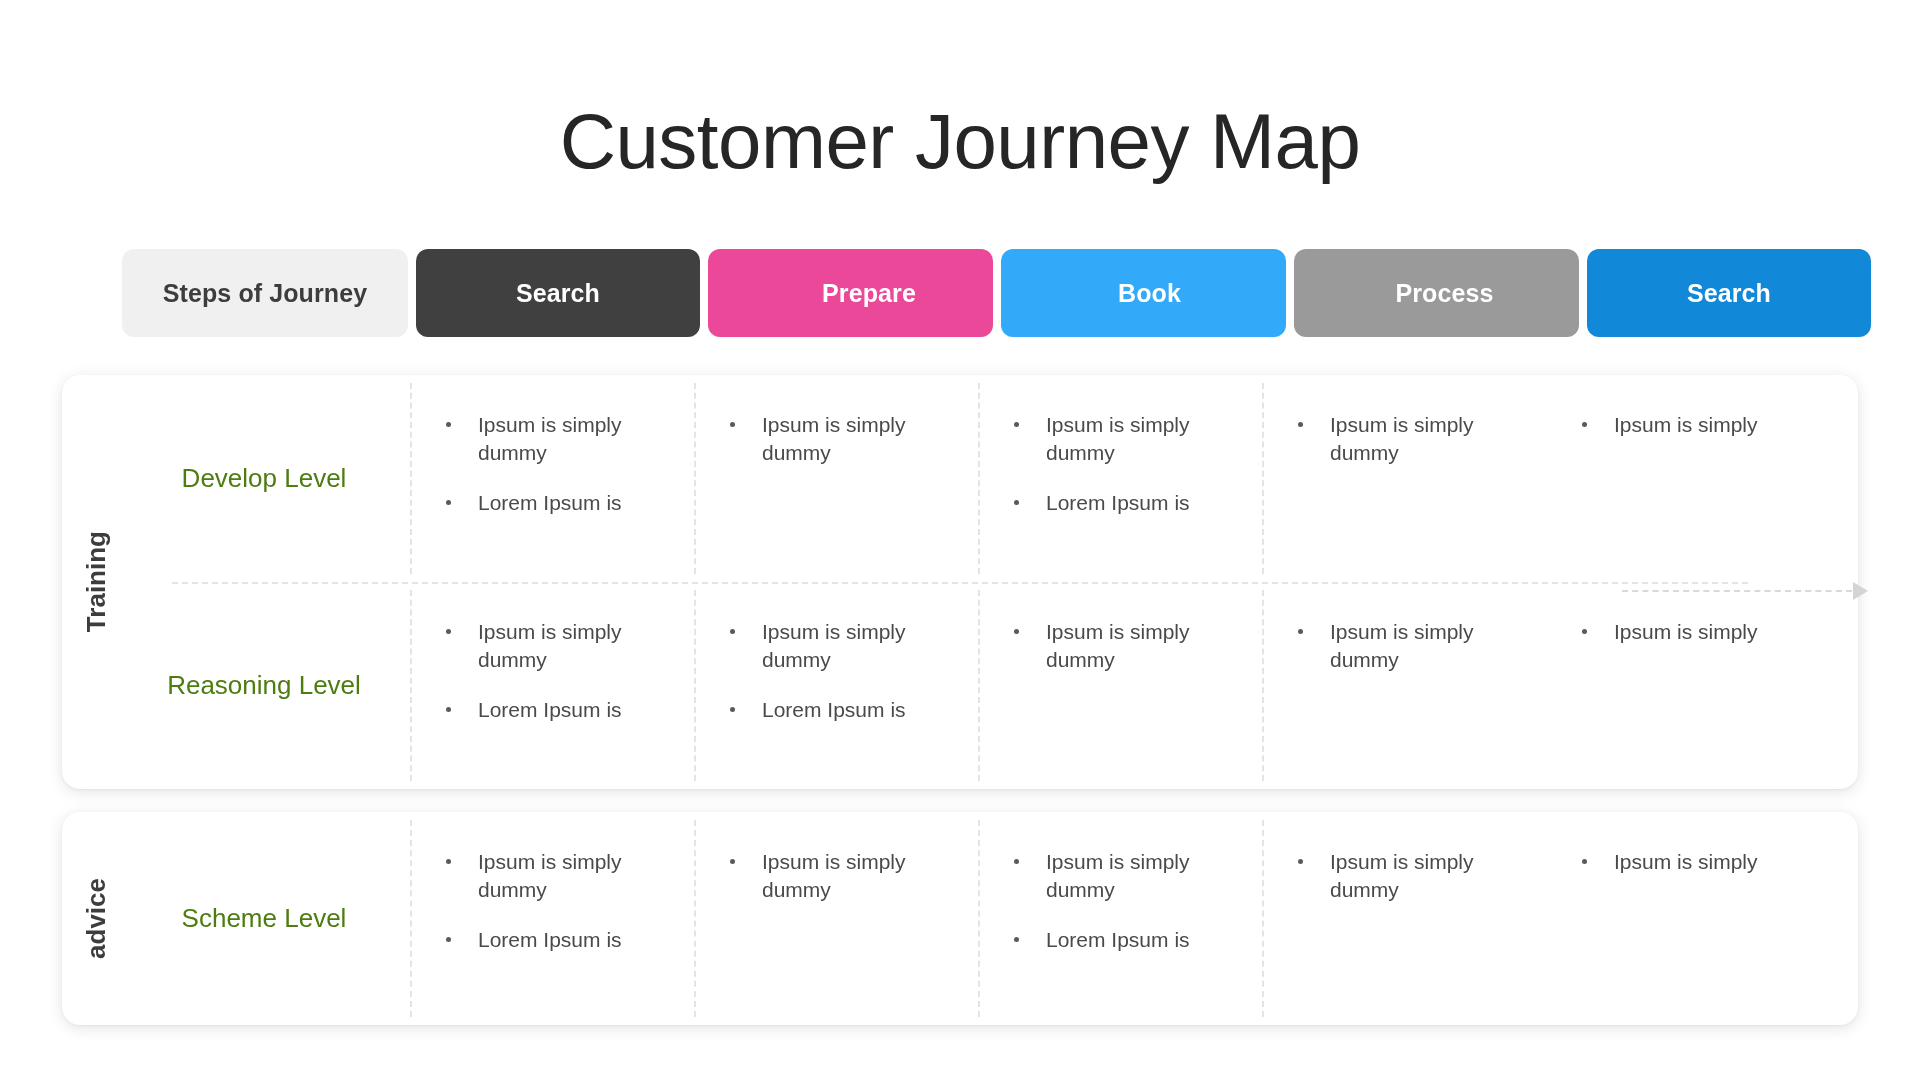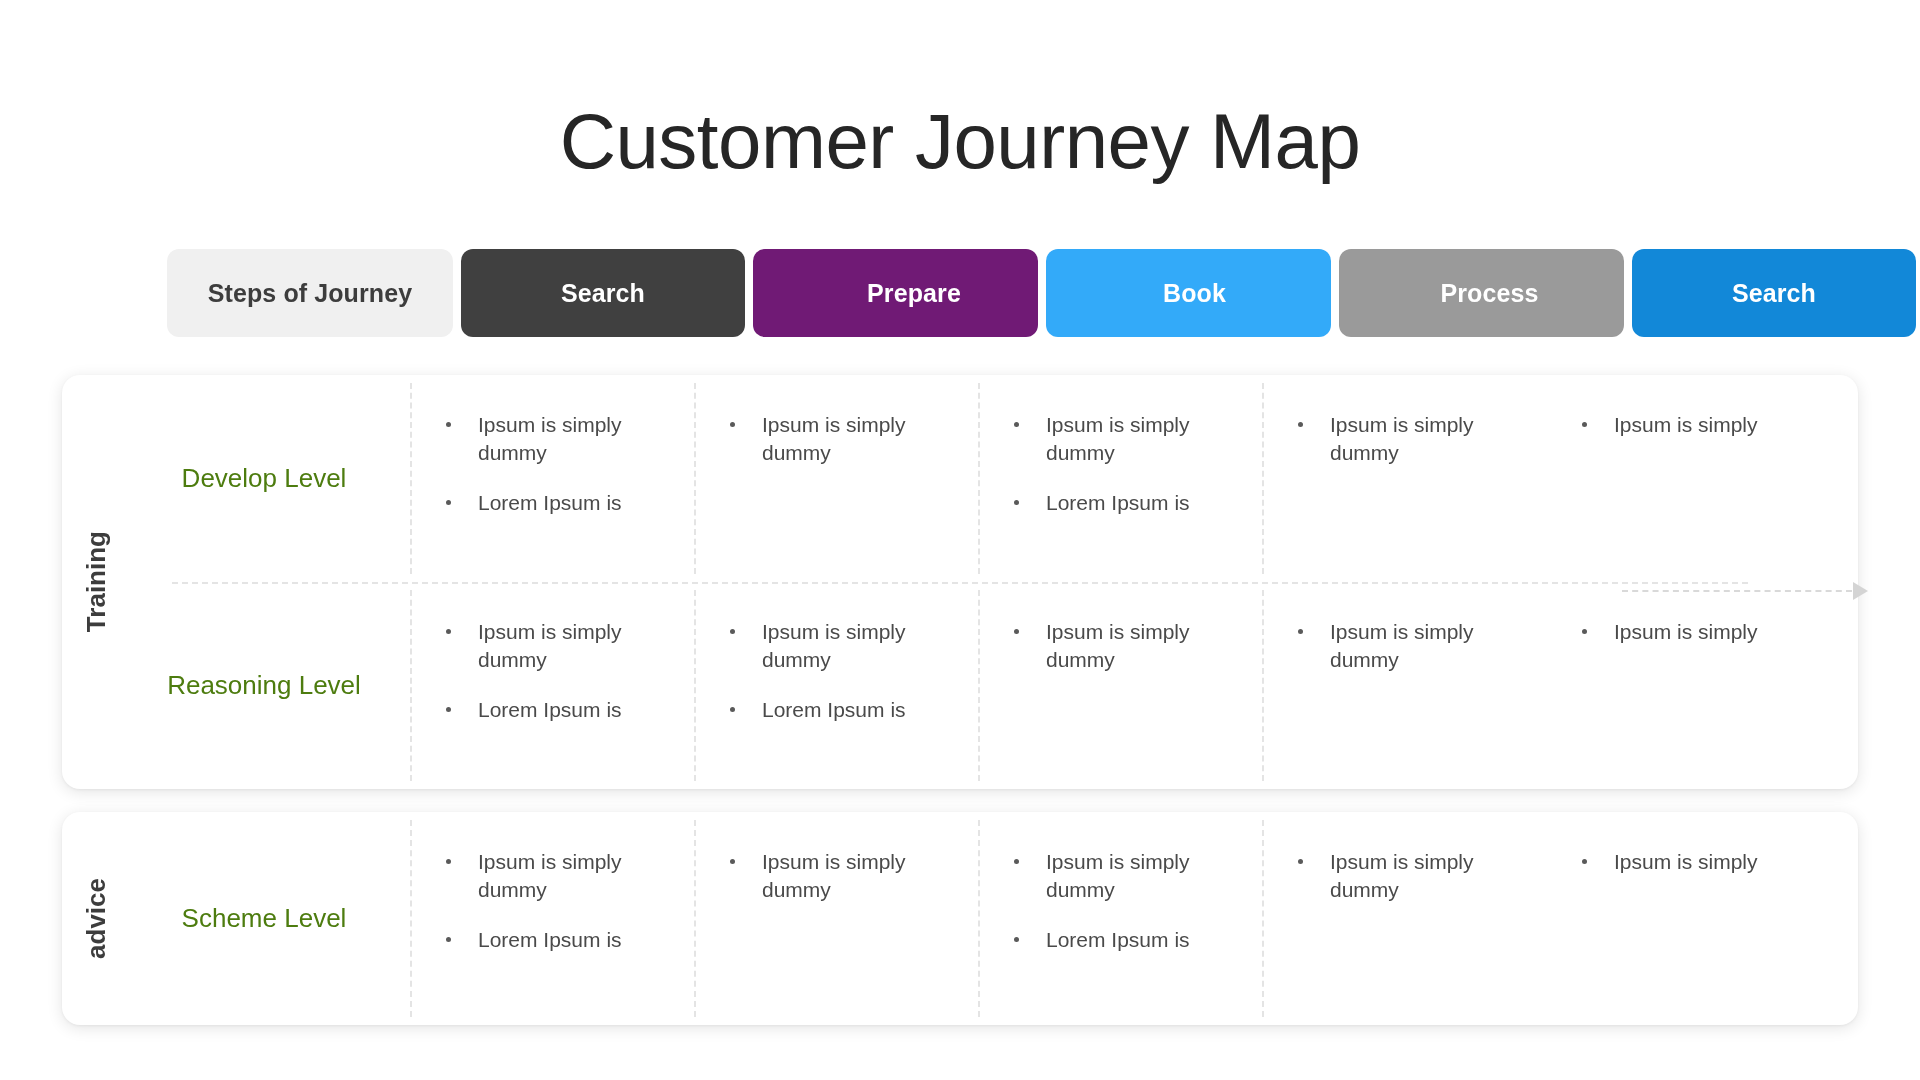--- a/index.html
+++ b/index.html
@@ -54,21 +54,21 @@
     color: #ffffff;
     letter-spacing: 0.1px;
     white-space: nowrap;
   }
 
   .step-pill.label-cell {
     color: #3d3d3d;
   }
 
   
-  .step-pill:nth-child(1) { flex: 0 0 286px; margin-left: 45px; }
+  .step-pill:nth-child(1) { flex: 0 0 286px; }
   .step-pill:nth-child(2) { flex: 0 0 284px; }
   .step-pill:nth-child(3) { flex: 0 0 285px; }
   .step-pill:nth-child(4) { flex: 0 0 285px; padding-left: 12px; }
   .step-pill:nth-child(5) { flex: 0 0 285px; }
   .step-pill:nth-child(6) { flex: 0 0 284px; }
 
   
   .card {
     position: absolute;
     left: 62px;
@@ -214,21 +214,21 @@
 </head>
 <body>
 
 <div class="page">
 
   <h1 class="title">Customer Journey Map</h1>
 
   <div class="steps-row">
     <div class="step-pill label-cell" style="background: rgb(240, 240, 240); color: rgb(61, 61, 61);">Steps of Journey</div>
     <div class="step-pill" style="background: #404040;">Search</div>
-    <div class="step-pill" style="background: #701a75; padding-left: 37px;">Prepare</div>
+    <div class="step-pill" style="background: #ec4899; padding-left: 37px;">Prepare</div>
     <div class="step-pill" style="background: rgb(51, 170, 249);">Book</div>
     <div class="step-pill" style="background: rgb(154, 154, 154); padding-left: 16px;">Process</div>
     <div class="step-pill" style="background: rgb(18, 136, 216);">Search</div>
   </div>
 
   <div class="card" id="card-training">
     <div class="card-inner">
       <div class="group-label">
         <span>Training</span>
       </div>

